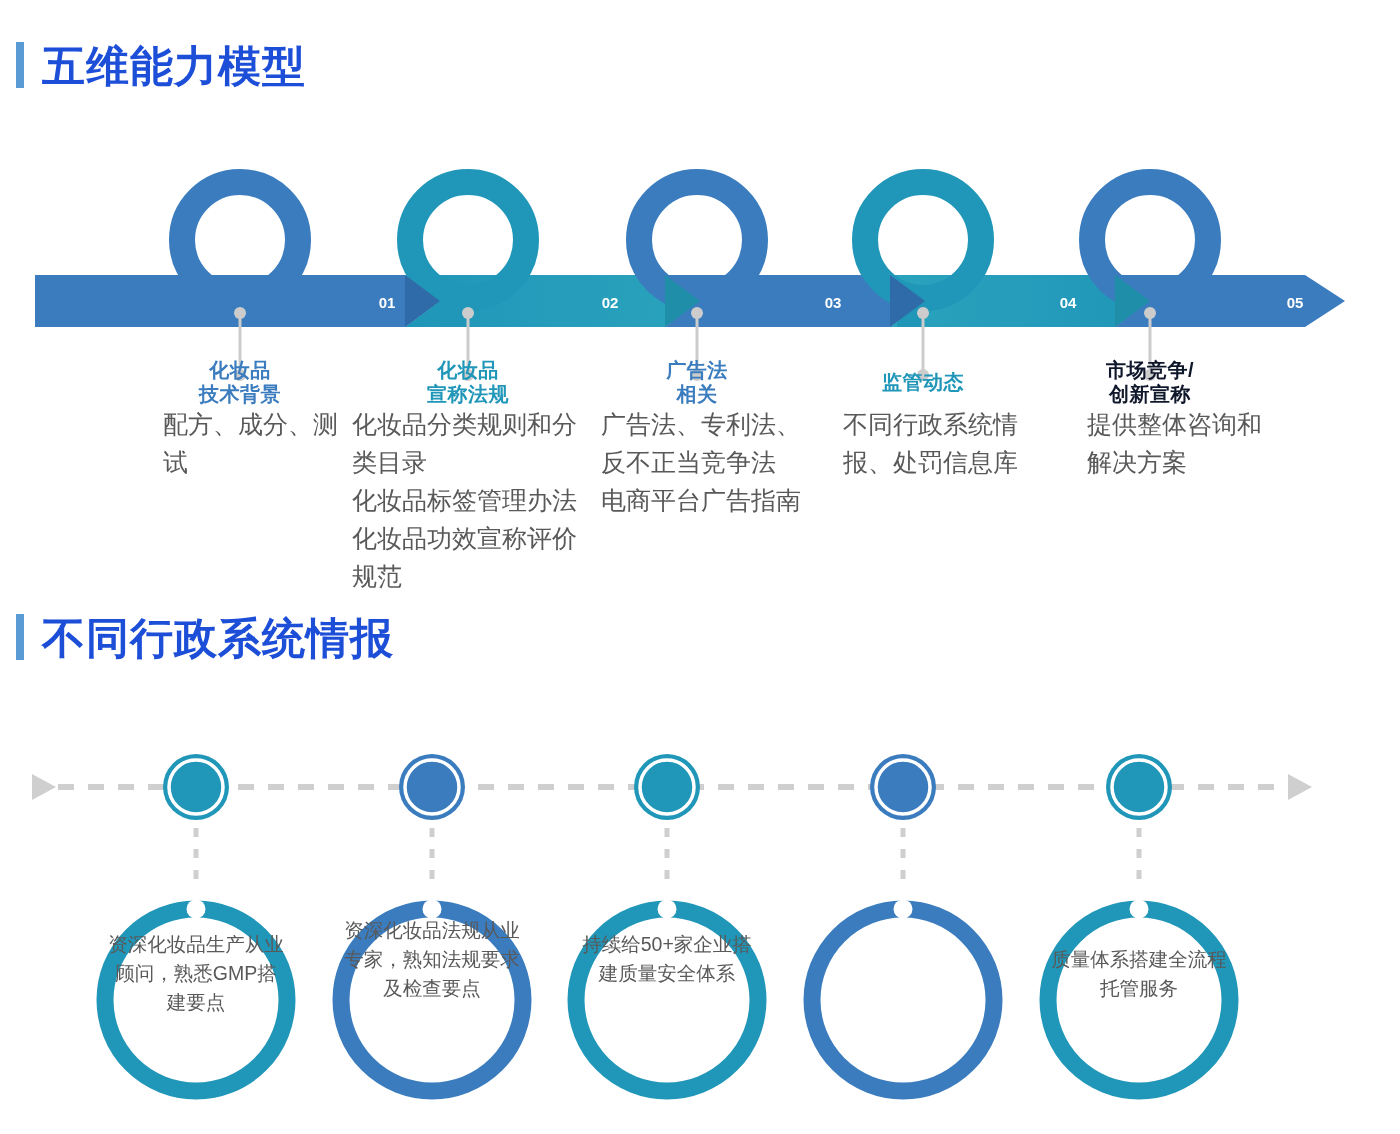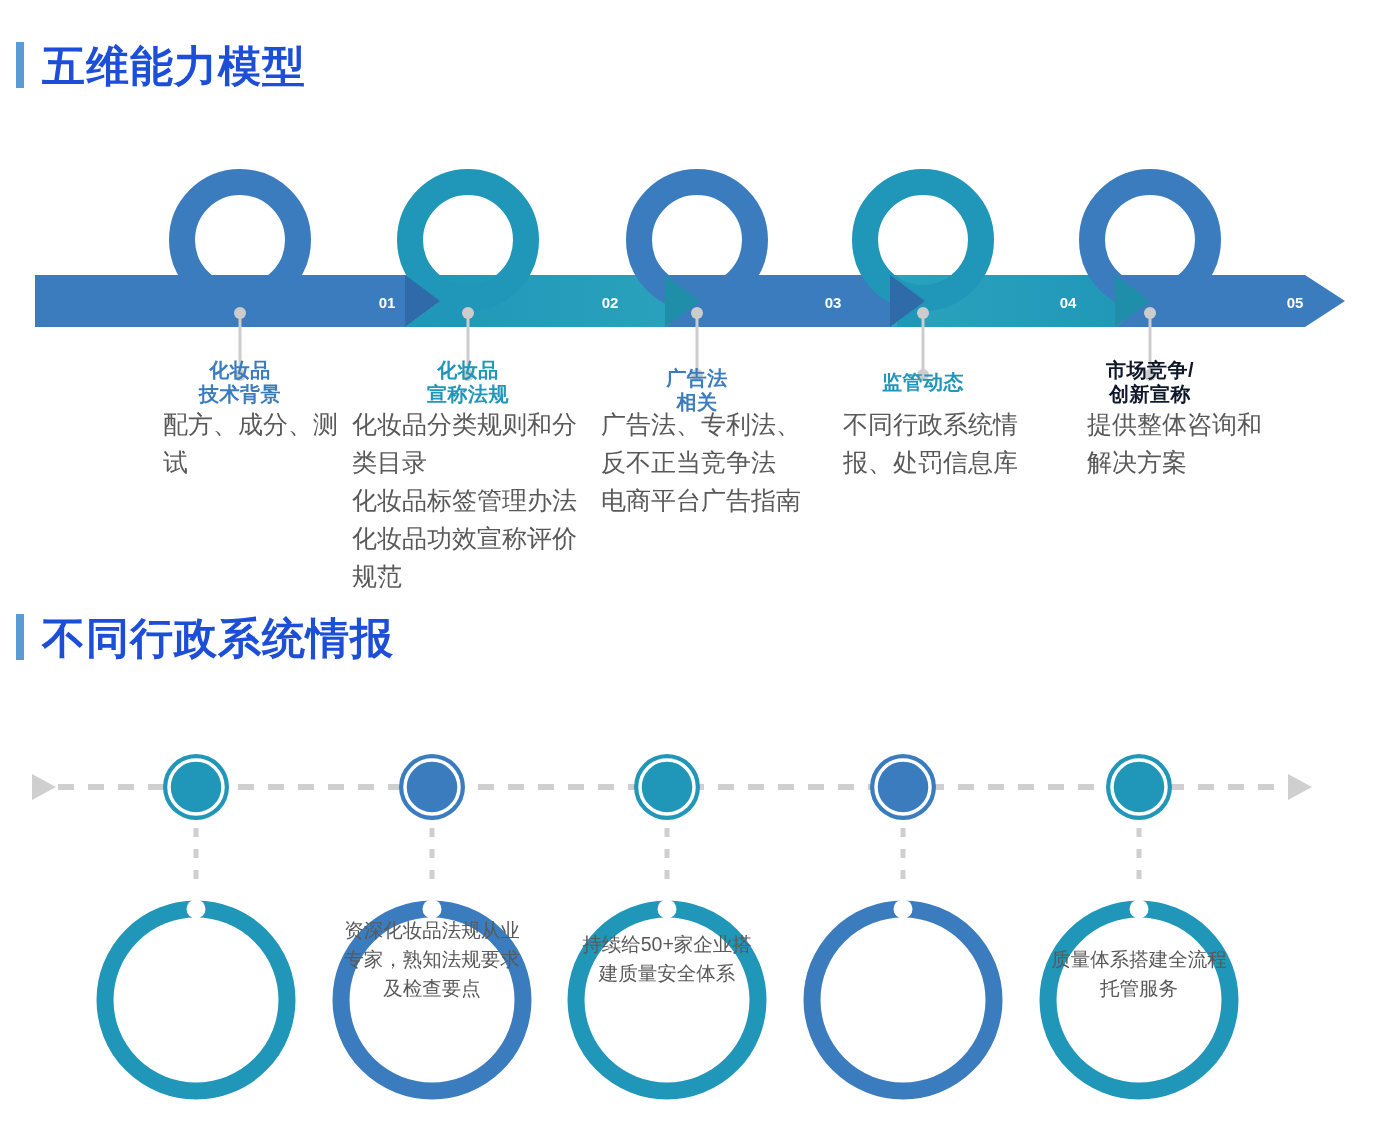--- a/index.html
+++ b/index.html
@@ -200,21 +200,21 @@
   </svg>
 
   <div class="ring-label" style="left:165px; top:208px; color:#3a7cbe;">
     <div>化妆品</div>
     <div>技术背景</div>
   </div>
   <div class="ring-label" style="left:393px; top:208px; color:#2096b8;">
     <div>化妆品</div>
     <div>宣称法规</div>
   </div>
-  <div class="ring-label" style="left:622px; top:216px; color:#3a7cbe;">
+  <div class="ring-label" style="left:622px; top:208px; color:#3a7cbe;">
     <div>广告法</div>
     <div>相关</div>
   </div>
   <div class="ring-label" style="left:848px; top:220px; color:#2096b8;">
     <div>监管动态</div>
   </div>
   <div class="ring-label" style="left:1075px; top:208px; color:#0f172a;">
     <div>市场竞争/</div>
     <div>创新宣称</div>
   </div>
@@ -288,16 +288,17 @@
     <g>
       <circle cx="903" cy="270" r="91" fill="none" stroke="#3a7cbe" stroke-width="17"></circle>
       <circle cx="903" cy="179" r="9.5" fill="#ffffff"></circle>
     </g>
     <g>
       <circle cx="1139" cy="270" r="91" fill="none" stroke="#2096b8" stroke-width="17"></circle>
       <circle cx="1139" cy="179" r="9.5" fill="#ffffff"></circle>
     </g>
   </svg>
 
+  <div class="circle-text" style="left:106px; top:200px;">资深化妆品生产从业顾问，熟悉GMP搭建要点</div>
   <div class="circle-text" style="left:342px; top:186px;">资深化妆品法规从业专家，熟知法规要求及检查要点</div>
   <div class="circle-text" style="left:577px; top:200px;">持续给50+家企业搭建质量安全体系</div>
   <div class="circle-text" style="left:1049px; top:215px;">质量体系搭建全流程托管服务</div>
 </div>
 
 </body></html>

